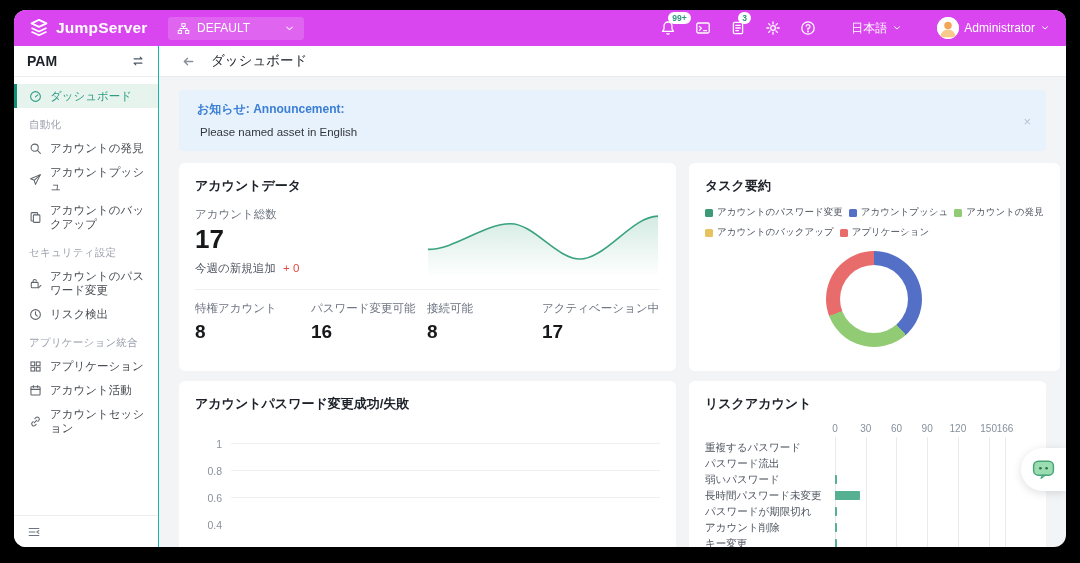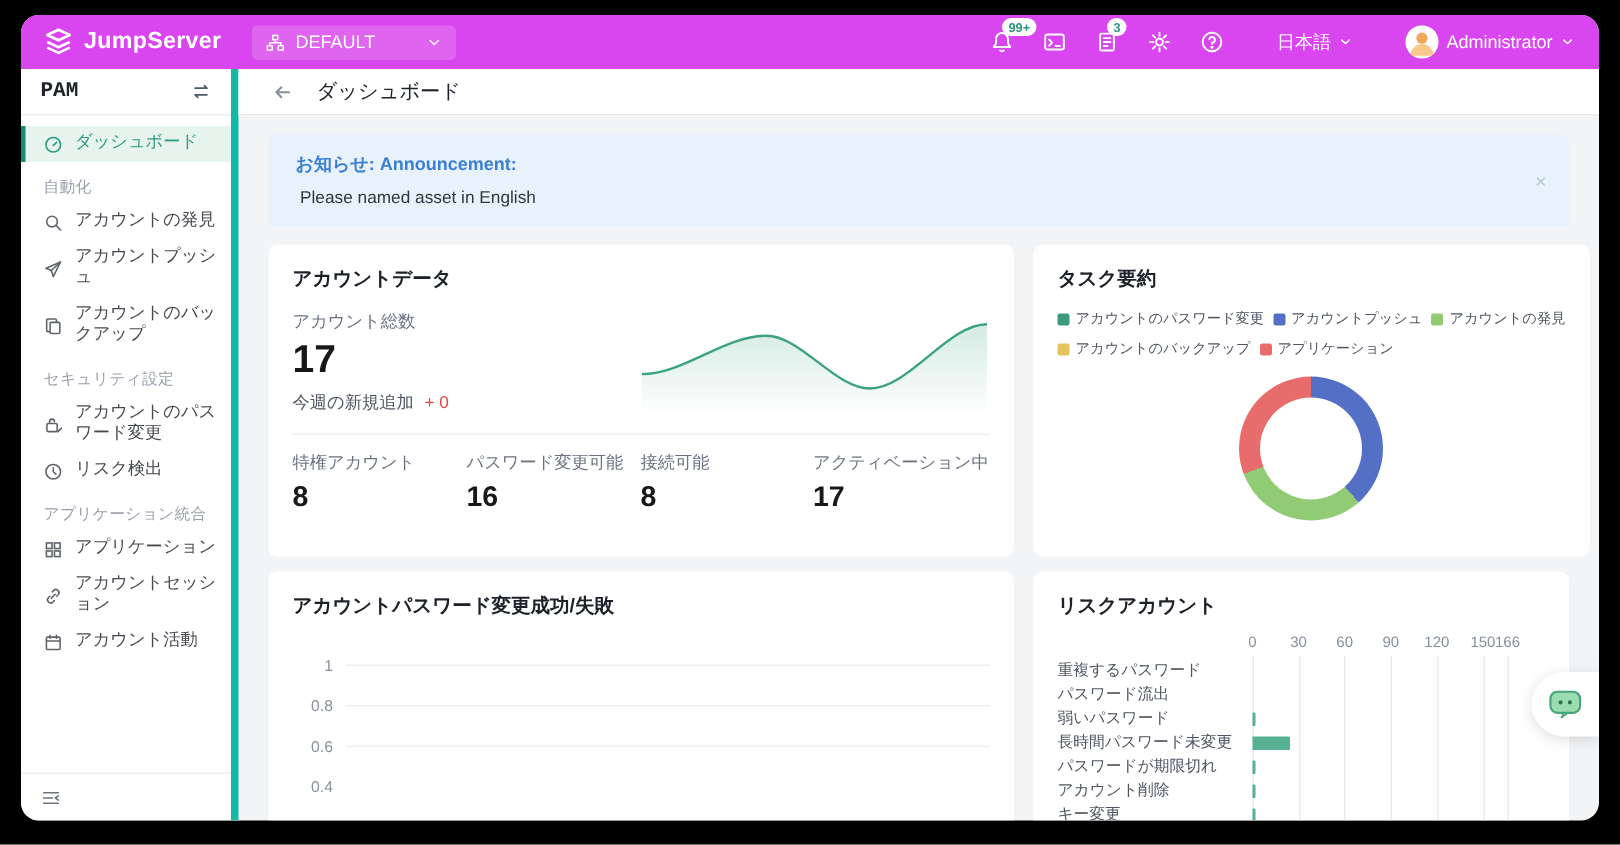--- a/index.html
+++ b/index.html
@@ -22,21 +22,21 @@
   .org-pill .spacer { flex:1; }
   .header-right { margin-left:auto; display:flex; align-items:center; gap:19px; padding-right:16px; }
   .hicon { position:relative; display:flex; align-items:center; cursor:pointer; }
   .hbadge { position:absolute; top:-8px; left:8px; background:#fff; color:#2d967d; font-size:8.5px; font-weight:700;
     border-radius:8px; padding:1.5px 4px; line-height:1; white-space:nowrap; }
   .lang, .user { display:flex; align-items:center; gap:5px; font-size:12px; cursor:pointer;margin-left:16px; }
   .avatar { width:22px; height:22px; border-radius:50%; overflow:hidden; background:#fff; flex:0 0 22px; }
   
   .app-body { display:flex; flex:1; min-height:0; }
   
-  .sidebar { width:145px; flex:0 0 145px; background:#fff; border-right:5px solid #14b8a6; display:flex; flex-direction:column;font-family:Liberation Mono, monospace; }
+  .sidebar { width:145px; flex:0 0 145px; background:#fff; border-right:1px solid #14b8a6; display:flex; flex-direction:column; }
   .sidebar-header { height:31px; flex:0 0 31px; border-bottom:1px solid #eceef0; display:flex; align-items:center;
     justify-content:space-between; padding:0 13px; font-size:14px; font-weight:700; color:#1d2129; }
   .swap-icon { color:#4e5969; cursor:pointer; display:flex; }
   .menu { flex:1; padding:7px 0 4px; overflow:hidden; }
   .menu-item { display:flex; align-items:center; gap:7px; padding:5px 8px 5px 12px; border-left:3px solid transparent;
     font-size:11.5px; color:#45494f; cursor:pointer; line-height:14px; }
   .menu-item .mi-icon { flex:0 0 14px; display:flex; color:#5f646b; }
   .menu-item.active { background:#e7f4ee; color:#2a9a80; border-left-color:#148f76; }
   .menu-item.active .mi-icon { color:#2a9a80; }
   .menu-section { padding:10px 12px 4px 15px; font-size:10.5px; color:#9aa0ab; letter-spacing:.2px; }
@@ -266,35 +266,35 @@
                 <rect x="9" y="2.4" width="4.6" height="4.6"></rect>
                 <rect x="2.4" y="9" width="4.6" height="4.6"></rect>
                 <rect x="9" y="9" width="4.6" height="4.6"></rect>
               </svg>
             </span>
           <span>アプリケーション</span>
         </div>
         <div class="menu-item">
           <span class="mi-icon">
               <svg viewBox="0 0 16 16" width="13" height="13" fill="none" stroke="currentColor" stroke-width="1.3" stroke-linecap="round">
+                <rect x="2.4" y="3.4" width="11.2" height="10.2" rx="1"></rect>
+                <path d="M2.4 6.6h11.2M5.4 1.8v2.6M10.6 1.8v2.6"></path>
+              </svg>
+            </span>
+          <span>アカウント活動</span>
+        </div>
+        <div class="menu-item">
+          <span class="mi-icon">
+              <svg viewBox="0 0 16 16" width="13" height="13" fill="none" stroke="currentColor" stroke-width="1.3" stroke-linecap="round">
                 <path d="M6.4 9.6l3.2-3.2"></path>
                 <path d="M7.2 4.4l1.2-1.2a2.55 2.55 0 0 1 3.6 3.6l-1.2 1.2"></path>
                 <path d="M8.8 11.6l-1.2 1.2a2.55 2.55 0 0 1-3.6-3.6l1.2-1.2"></path>
               </svg>
             </span>
           <span>アカウントセッション</span>
-        </div>
-        <div class="menu-item">
-          <span class="mi-icon">
-              <svg viewBox="0 0 16 16" width="13" height="13" fill="none" stroke="currentColor" stroke-width="1.3" stroke-linecap="round">
-                <rect x="2.4" y="3.4" width="11.2" height="10.2" rx="1"></rect>
-                <path d="M2.4 6.6h11.2M5.4 1.8v2.6M10.6 1.8v2.6"></path>
-              </svg>
-            </span>
-          <span>アカウント活動</span>
         </div>
       </div>
       <div class="sidebar-footer">
         <span style="display:flex">
           <svg viewBox="0 0 16 16" width="14" height="14" fill="none" stroke="currentColor" stroke-width="1.3" stroke-linecap="round">
               <path d="M2.5 4h11M2.5 8h6.5M2.5 12h11"></path>
               <path d="M13.5 6.4L11.4 8l2.1 1.6"></path>
             </svg>
         </span>
       </div>

